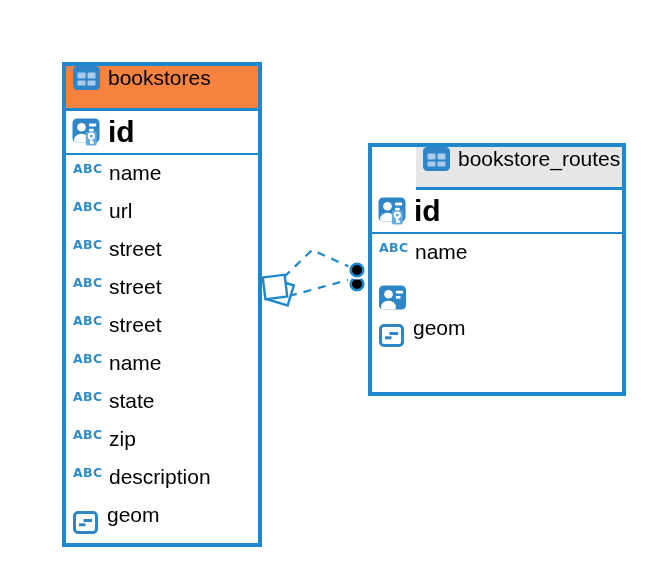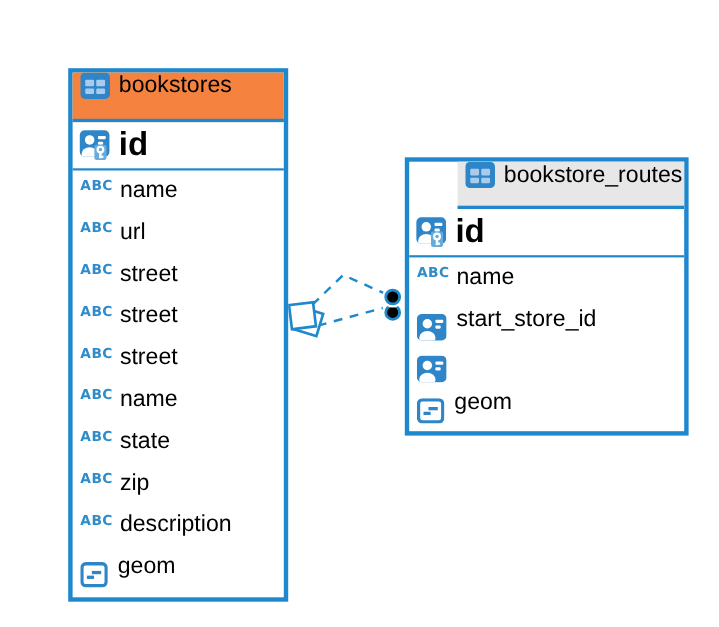--- a/index.html
+++ b/index.html
@@ -210,39 +210,20 @@
                 </defs>
                 <rect x="0" y="0" width="27" height="24" rx="4.5" fill="#2E86C8"></rect>
                 <g clip-path="url(#cp2725)">
                   <circle cx="9.5" cy="8.8" r="4.3" fill="#fff"></circle>
                   <ellipse cx="9.5" cy="21.5" rx="7.4" ry="6.2" fill="#fff"></ellipse>
                   <rect x="16.8" y="5.2" width="7.2" height="2.9" rx="1" fill="#fff"></rect>
                   <rect x="16.8" y="10.4" width="4.8" height="2.9" rx="1" fill="#fff"></rect>
                 </g>
               </svg>
             </span>
-            <span>start_store_id</span>
-          </div>
-          <div class="col-row">
-            <span class="icon">
-              <svg width="27" height="25" viewBox="0 0 27 24">
-                <defs>
-                  <clipPath id="cp2725">
-                    <rect x="0" y="0" width="27" height="24" rx="4.5"></rect>
-                  </clipPath>
-                </defs>
-                <rect x="0" y="0" width="27" height="24" rx="4.5" fill="#2E86C8"></rect>
-                <g clip-path="url(#cp2725)">
-                  <circle cx="9.5" cy="8.8" r="4.3" fill="#fff"></circle>
-                  <ellipse cx="9.5" cy="21.5" rx="7.4" ry="6.2" fill="#fff"></ellipse>
-                  <rect x="16.8" y="5.2" width="7.2" height="2.9" rx="1" fill="#fff"></rect>
-                  <rect x="16.8" y="10.4" width="4.8" height="2.9" rx="1" fill="#fff"></rect>
-                </g>
-              </svg>
-            </span>
           </div>
           <div class="col-row">
             <span class="icon">
               <svg width="25" height="23" viewBox="0 0 25 23">
                 <rect x="1.5" y="1.5" width="22" height="20" rx="3.5" fill="#fff" stroke="#2E86C8" stroke-width="3"></rect>
                 <rect x="10.5" y="8" width="8.5" height="3" fill="#2E86C8"></rect>
                 <rect x="6" y="12.3" width="6.5" height="3" fill="#2E86C8"></rect>
               </svg>
             </span>
             <span>geom</span>

